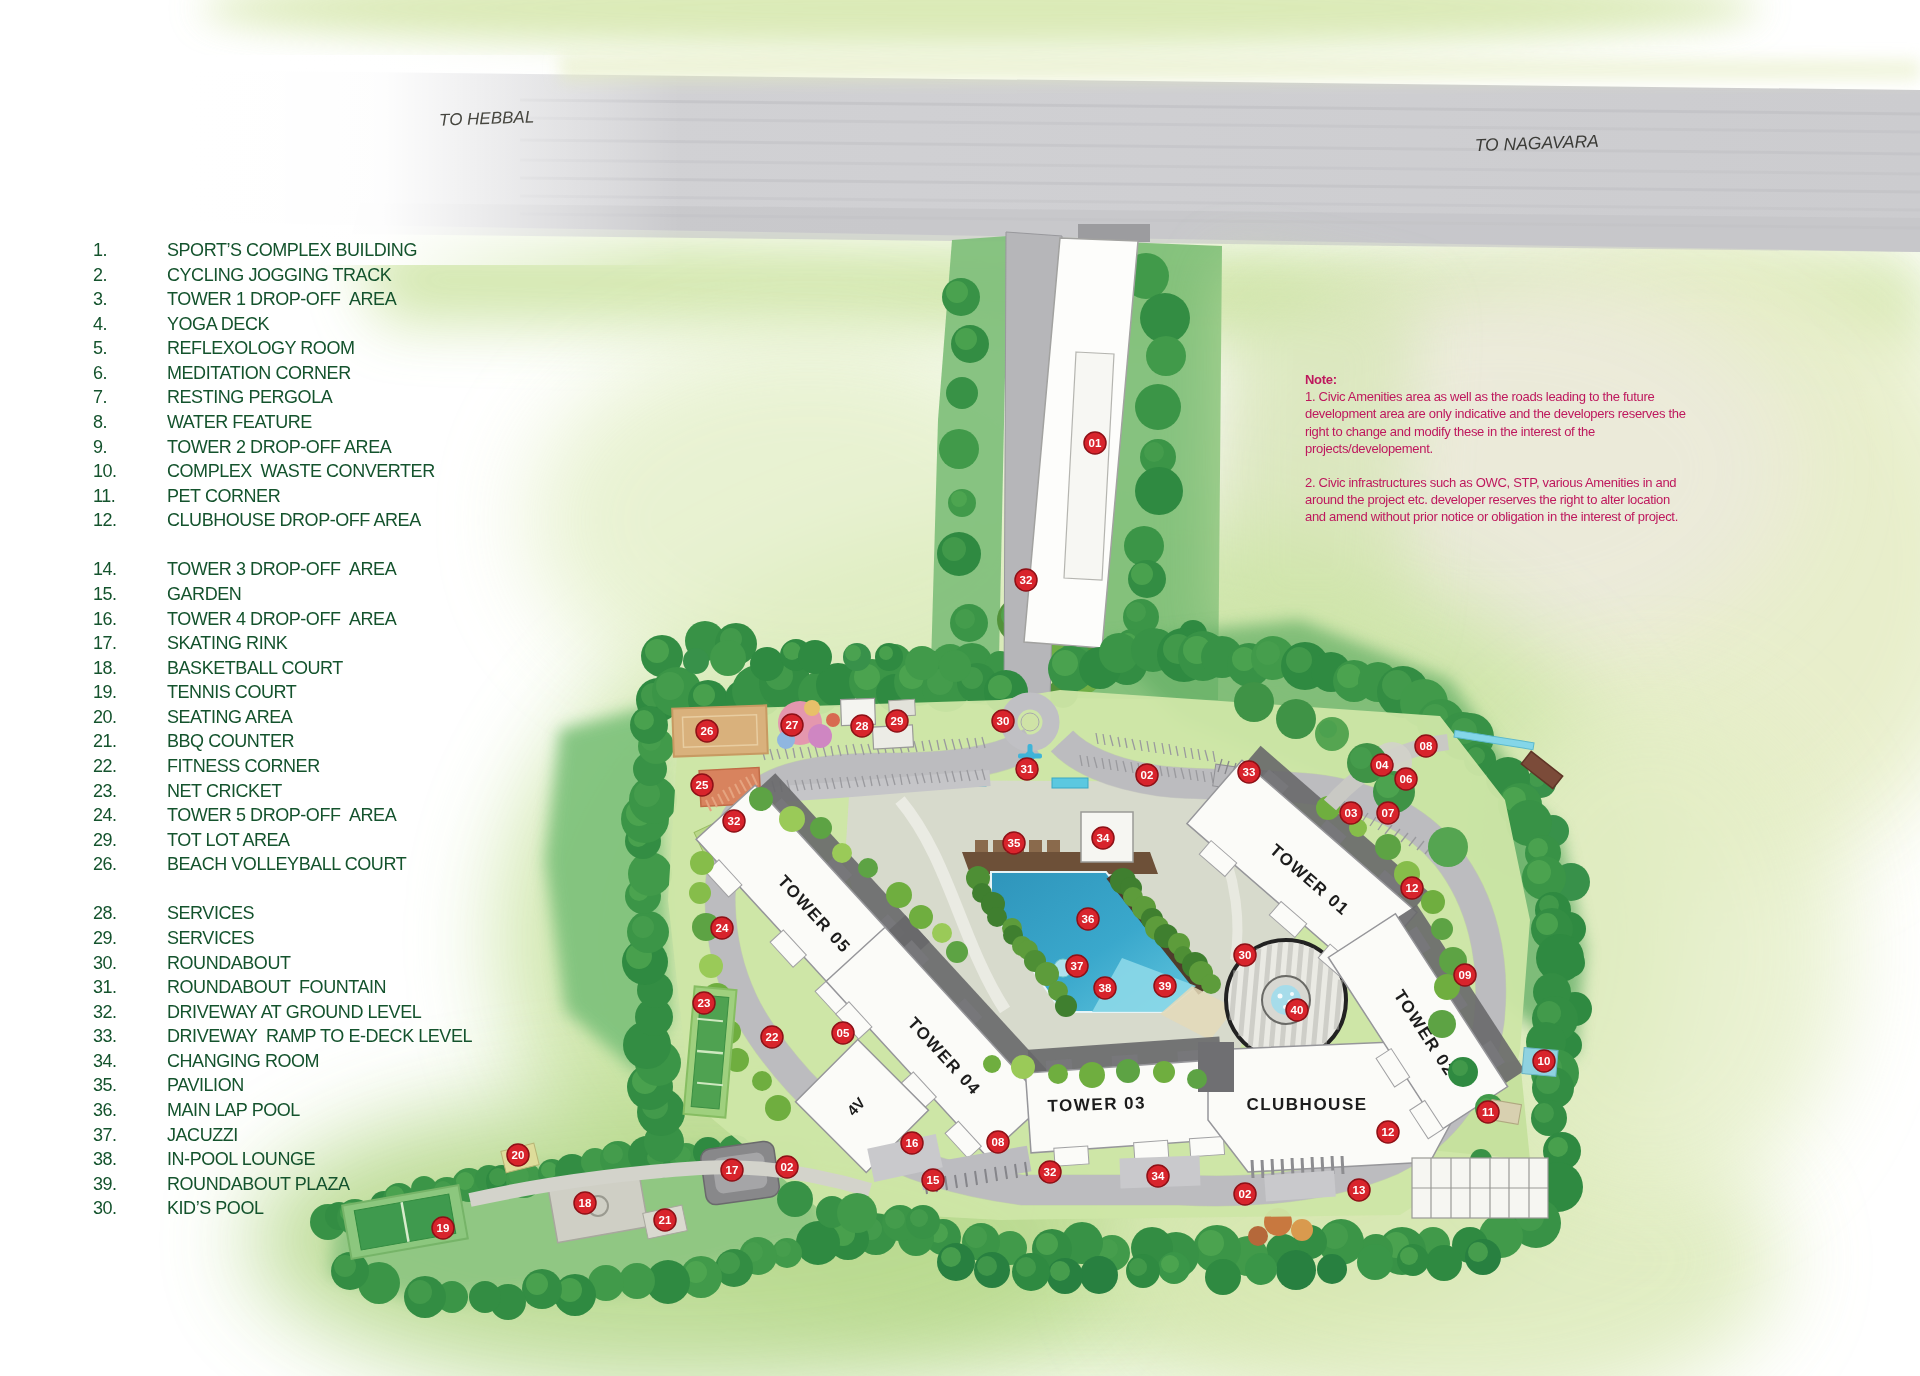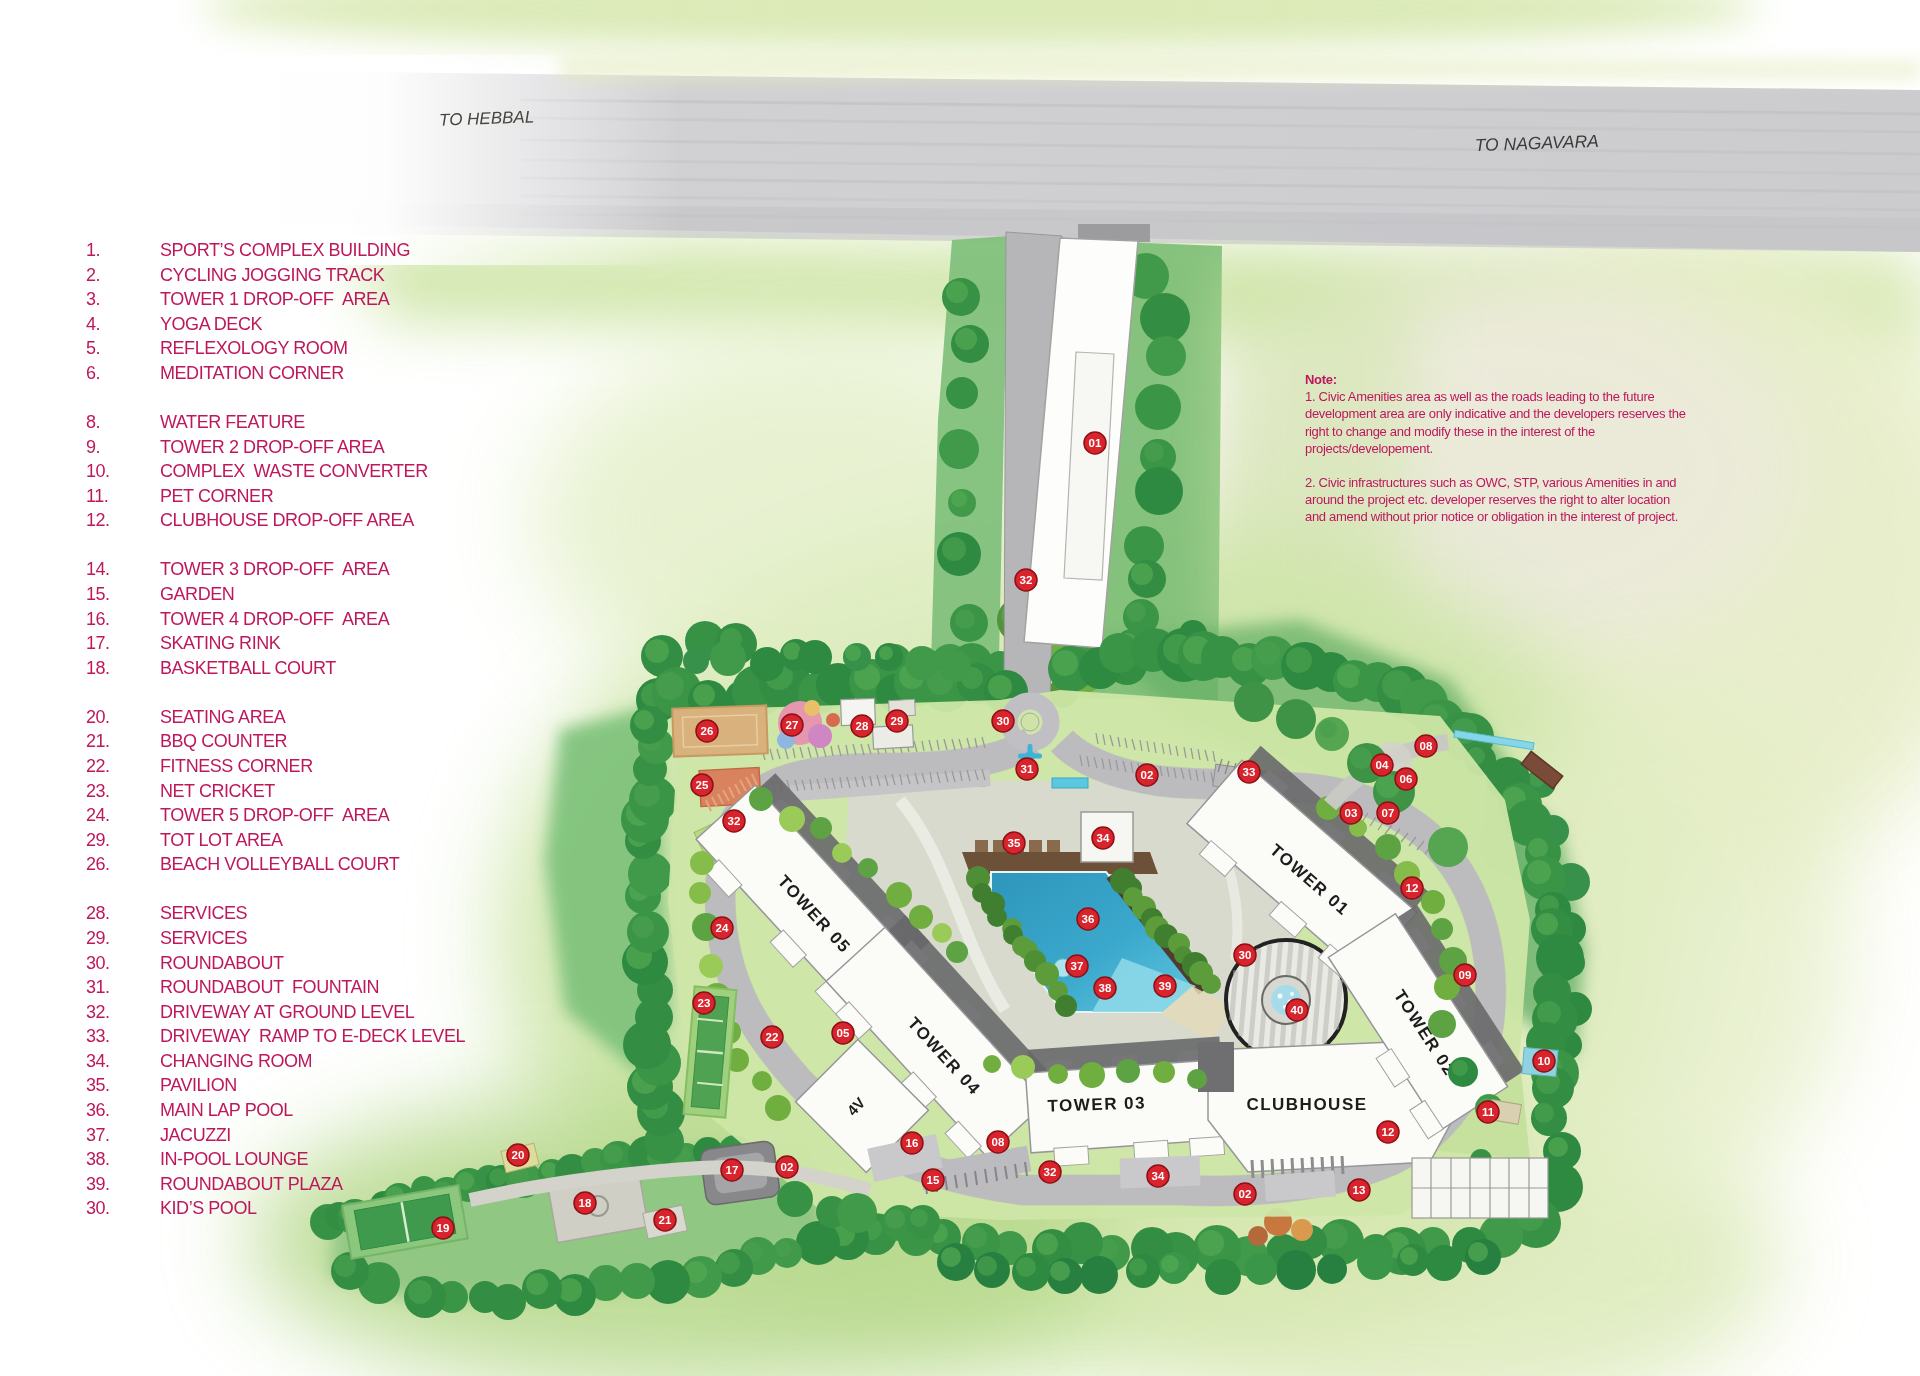--- a/index.html
+++ b/index.html
@@ -1,17 +1,17 @@
 <!DOCTYPE html>
 <html><head><meta charset="utf-8">
 <style>
 html,body{margin:0;padding:0;background:#ffffff;width:1920px;height:1376px;overflow:hidden;}
 #page{position:relative;width:1920px;height:1376px;font-family:"Liberation Sans",sans-serif;}
 #art{position:absolute;left:0;top:0;}
-.lrow{position:absolute;left:86px;width:560px;height:25px;color:#be185d;font-size:18px;letter-spacing:-0.45px;white-space:nowrap;}
+.lrow{position:absolute;left:93px;width:560px;height:25px;color:#14532d;font-size:18px;letter-spacing:-0.45px;white-space:nowrap;}
 .lnum{display:inline-block;width:74px;}
 .ltxt{display:inline-block;}
 #note{position:absolute;left:1305px;top:371px;width:520px;font-size:13px;letter-spacing:-0.3px;line-height:17.2px;color:#be185d;white-space:nowrap;}
 #note .nb{font-weight:bold;}
 </style></head>
 <body>
 <div id="page">
 
 <div id="art"><svg width="1920" height="1376" viewBox="0 0 1920 1376">
 <defs>
@@ -1040,30 +1040,32 @@
           <text x="665" y="1224" font-size="11.5" font-weight="bold" fill="#ffffff" text-anchor="middle" font-family="Liberation Sans, sans-serif">21</text>
         </g>
 </svg></div>
 
 <div class="lrow" style="top:240.0px"><span class="lnum">1.</span><span class="ltxt">SPORT’S COMPLEX BUILDING</span></div>
 <div class="lrow" style="top:264.6px"><span class="lnum">2.</span><span class="ltxt">CYCLING JOGGING TRACK</span></div>
 <div class="lrow" style="top:289.1px"><span class="lnum">3.</span><span class="ltxt">TOWER 1 DROP-OFF AREA</span></div>
 <div class="lrow" style="top:313.7px"><span class="lnum">4.</span><span class="ltxt">YOGA DECK</span></div>
 <div class="lrow" style="top:338.3px"><span class="lnum">5.</span><span class="ltxt">REFLEXOLOGY ROOM</span></div>
 <div class="lrow" style="top:362.9px"><span class="lnum">6.</span><span class="ltxt">MEDITATION CORNER</span></div>
+<div class="lrow" style="top:387.4px"><span class="lnum">7.</span><span class="ltxt">RESTING PERGOLA</span></div>
 <div class="lrow" style="top:412.0px"><span class="lnum">8.</span><span class="ltxt">WATER FEATURE</span></div>
 <div class="lrow" style="top:436.6px"><span class="lnum">9.</span><span class="ltxt">TOWER 2 DROP-OFF AREA</span></div>
 <div class="lrow" style="top:461.1px"><span class="lnum">10.</span><span class="ltxt">COMPLEX WASTE CONVERTER</span></div>
 <div class="lrow" style="top:485.7px"><span class="lnum">11.</span><span class="ltxt">PET CORNER</span></div>
 <div class="lrow" style="top:510.3px"><span class="lnum">12.</span><span class="ltxt">CLUBHOUSE DROP-OFF AREA</span></div>
 <div class="lrow" style="top:559.4px"><span class="lnum">14.</span><span class="ltxt">TOWER 3 DROP-OFF AREA</span></div>
 <div class="lrow" style="top:584.0px"><span class="lnum">15.</span><span class="ltxt">GARDEN</span></div>
 <div class="lrow" style="top:608.5px"><span class="lnum">16.</span><span class="ltxt">TOWER 4 DROP-OFF AREA</span></div>
 <div class="lrow" style="top:633.1px"><span class="lnum">17.</span><span class="ltxt">SKATING RINK</span></div>
 <div class="lrow" style="top:657.7px"><span class="lnum">18.</span><span class="ltxt">BASKETBALL COURT</span></div>
+<div class="lrow" style="top:682.3px"><span class="lnum">19.</span><span class="ltxt">TENNIS COURT</span></div>
 <div class="lrow" style="top:706.8px"><span class="lnum">20.</span><span class="ltxt">SEATING AREA</span></div>
 <div class="lrow" style="top:731.4px"><span class="lnum">21.</span><span class="ltxt">BBQ COUNTER</span></div>
 <div class="lrow" style="top:756.0px"><span class="lnum">22.</span><span class="ltxt">FITNESS CORNER</span></div>
 <div class="lrow" style="top:780.5px"><span class="lnum">23.</span><span class="ltxt">NET CRICKET</span></div>
 <div class="lrow" style="top:805.1px"><span class="lnum">24.</span><span class="ltxt">TOWER 5 DROP-OFF AREA</span></div>
 <div class="lrow" style="top:829.7px"><span class="lnum">29.</span><span class="ltxt">TOT LOT AREA</span></div>
 <div class="lrow" style="top:854.2px"><span class="lnum">26.</span><span class="ltxt">BEACH VOLLEYBALL COURT</span></div>
 <div class="lrow" style="top:903.4px"><span class="lnum">28.</span><span class="ltxt">SERVICES</span></div>
 <div class="lrow" style="top:928.0px"><span class="lnum">29.</span><span class="ltxt">SERVICES</span></div>
 <div class="lrow" style="top:952.5px"><span class="lnum">30.</span><span class="ltxt">ROUNDABOUT</span></div>

